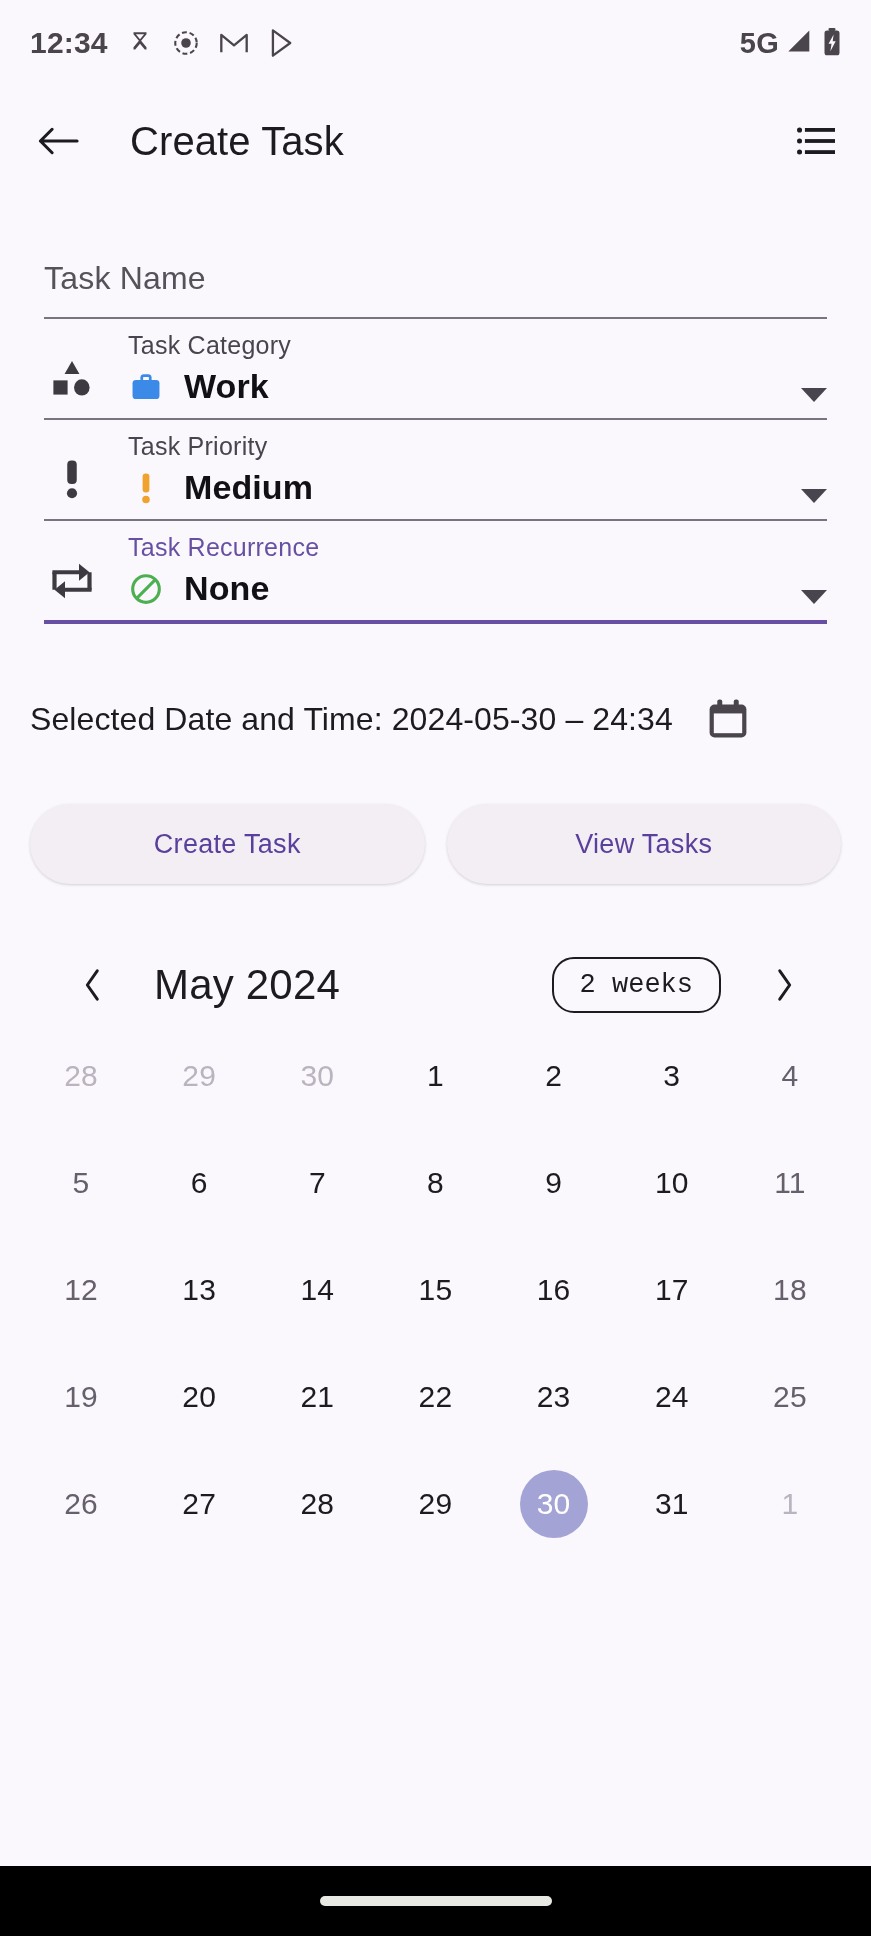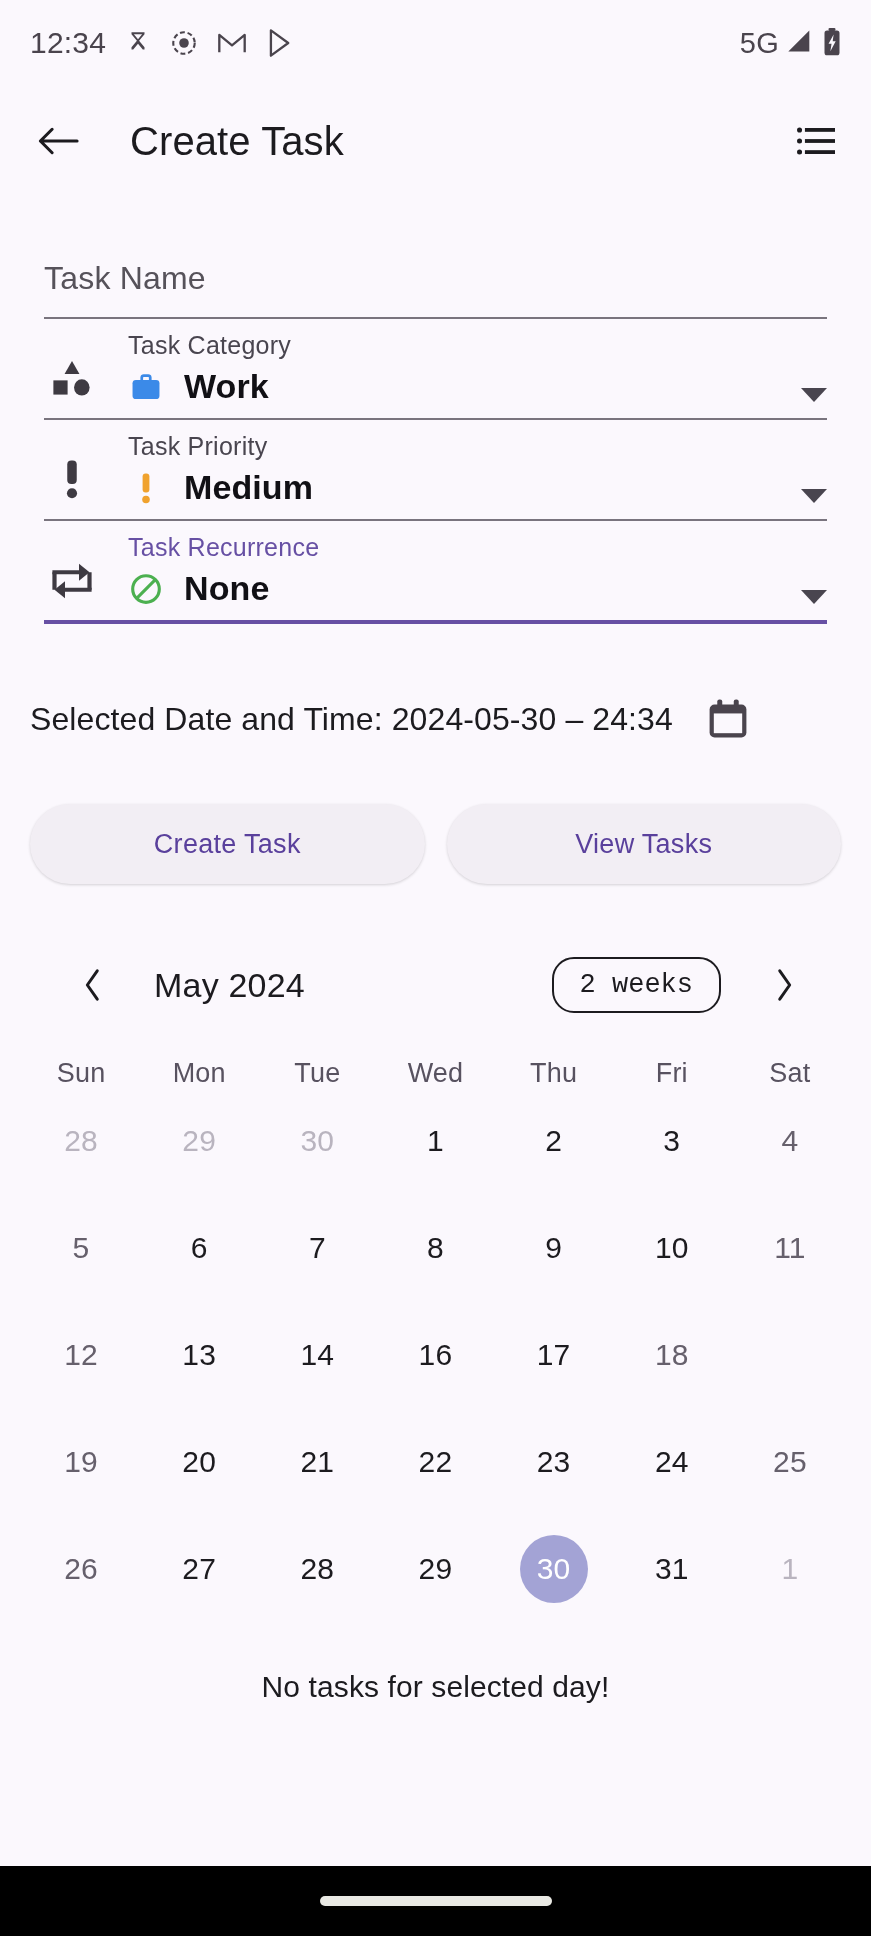--- a/index.html
+++ b/index.html
@@ -20,20 +20,21 @@
   }
 
   
   .statusbar {
     height: 86px;
     display: flex;
     align-items: center;
     justify-content: space-between;
     padding: 0 28px 0 30px;
     flex: 0 0 auto;
+    font-weight: bold;
   }
   .sb-left { display: flex; align-items: center; gap: 19px; }
   .sb-right { display: flex; align-items: flex-start; gap: 6px; }
   .sb-time {
     font-size: 30px;
     color: #4a444d;
     letter-spacing: 0.2px;
     font-family: "Liberation Sans", sans-serif;
   }
   .sb-5g {
@@ -210,21 +211,21 @@
     align-items: center;
     height: 78px;
     padding: 0 42px 0 48px;
   }
   .cal-nav {
     width: 46px; height: 46px;
     display: flex; align-items: center; justify-content: center;
     flex: 0 0 auto;
   }
   .cal-month {
-    font-size: 34px;
+    font-size: 42px;
     color: #1c1b1f;
     margin-left: 38px;
     letter-spacing: 0.2px;
     white-space: nowrap;
   }
   .cal-head-spacer { flex: 1 1 auto; }
   .cal-range-chip {
     border: 2px solid #1c1b1f;
     border-radius: 22px;
     padding: 11px 26px;
@@ -477,29 +478,20 @@
       <div class="cal-month">May 2024</div>
       <div class="cal-head-spacer"></div>
       <button class="cal-range-chip">2 weeks</button>
       <div class="cal-nav">
         <svg width="26" height="34" viewBox="0 0 14 24">
             <path fill="none" stroke="#1c1b1f" stroke-width="2.1" stroke-linecap="round" stroke-linejoin="round" d="M4 2l7 10-7 10"></path>
           </svg>
       </div>
     </div>
 
-    <div class="weekdays">
-      <div class="weekday">Sun</div>
-      <div class="weekday">Mon</div>
-      <div class="weekday">Tue</div>
-      <div class="weekday">Wed</div>
-      <div class="weekday">Thu</div>
-      <div class="weekday">Fri</div>
-      <div class="weekday">Sat</div>
-    </div>
 
     <div id="calendar-grid">
         <div class="week-row">
           <div class="day-cell">
             <div class="day-num other-month">28</div>
           </div>
           <div class="day-cell">
             <div class="day-num other-month">29</div>
           </div>
           <div class="day-cell">
@@ -545,20 +537,23 @@
           <div class="day-cell">
             <div class="day-num weekend">12</div>
           </div>
           <div class="day-cell">
             <div class="day-num">13</div>
           </div>
           <div class="day-cell">
             <div class="day-num">14</div>
           </div>
           <div class="day-cell">
+            <div class="day-num">15</div>
+          </div>
+          <div class="day-cell">
             <div class="day-num">16</div>
           </div>
           <div class="day-cell">
             <div class="day-num">17</div>
           </div>
           <div class="day-cell">
             <div class="day-num weekend">18</div>
           </div>
         </div>
         <div class="week-row">
@@ -603,19 +598,18 @@
           <div class="day-cell">
             <div class="day-num">31</div>
           </div>
           <div class="day-cell">
             <div class="day-num other-month">1</div>
           </div>
         </div>
       </div>
   </div>
 
-  <div class="empty-msg">No tasks for selected day!</div>
 
   <div class="navbar">
     <div class="nav-pill"></div>
   </div>
 
 </div>
 
 </body></html>

